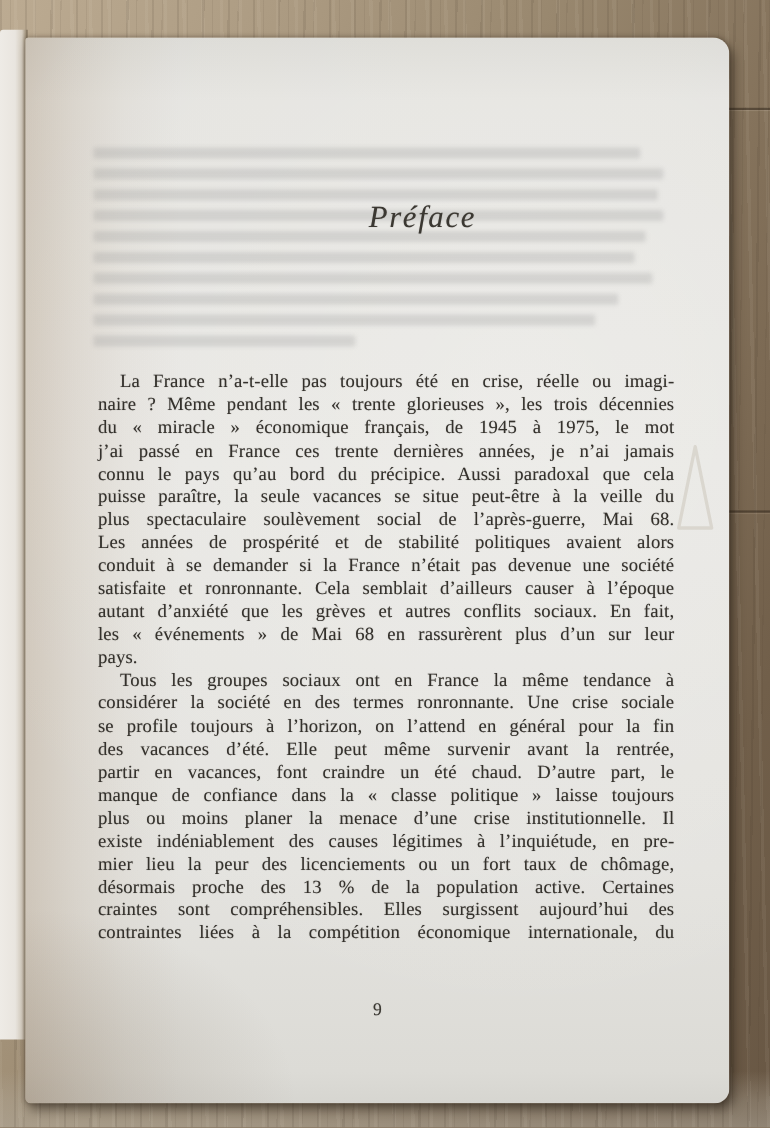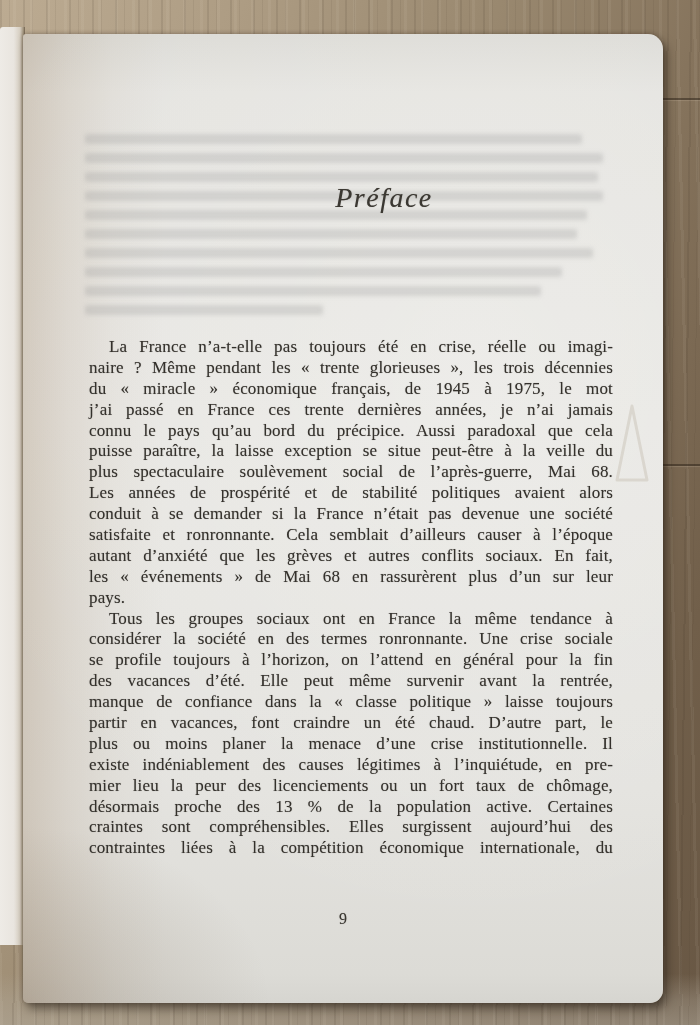--- a/index.html
+++ b/index.html
@@ -117,36 +117,36 @@
     </svg>
   </div>
 
   <div class="body-text">
     <div class="para">
         <div class="textline">La France n’a-t-elle pas toujours été en crise, réelle ou imagi-</div>
         <div class="textline">naire ? Même pendant les « trente glorieuses », les trois décennies</div>
         <div class="textline">du « miracle » économique français, de 1945 à 1975, le mot</div>
         <div class="textline">j’ai passé en France ces trente dernières années, je n’ai jamais</div>
         <div class="textline">connu le pays qu’au bord du précipice. Aussi paradoxal que cela</div>
-        <div class="textline">puisse paraître, la laisse exception se situe peut-être à la veille du</div>
+        <div class="textline">puisse paraître, la seule vacances se situe peut-être à la veille du</div>
         <div class="textline">plus spectaculaire soulèvement social de l’après-guerre, Mai 68.</div>
         <div class="textline">Les années de prospérité et de stabilité politiques avaient alors</div>
         <div class="textline">conduit à se demander si la France n’était pas devenue une société</div>
         <div class="textline">satisfaite et ronronnante. Cela semblait d’ailleurs causer à l’époque</div>
         <div class="textline">autant d’anxiété que les grèves et autres conflits sociaux. En fait,</div>
         <div class="textline">les « événements » de Mai 68 en rassurèrent plus d’un sur leur</div>
       </div>
     <div class="last-line">pays.</div>
     <div class="para">
         <div class="textline">Tous les groupes sociaux ont en France la même tendance à</div>
         <div class="textline">considérer la société en des termes ronronnante. Une crise sociale</div>
         <div class="textline">se profile toujours à l’horizon, on l’attend en général pour la fin</div>
         <div class="textline">des vacances d’été. Elle peut même survenir avant la rentrée,</div>
+        <div class="textline">partir en vacances, font craindre un été chaud. D’autre part, le</div>
         <div class="textline">manque de confiance dans la « classe politique » laisse toujours</div>
-        <div class="textline">partir en vacances, font craindre un été chaud. D’autre part, le</div>
         <div class="textline">plus ou moins planer la menace d’une crise institutionnelle. Il</div>
         <div class="textline">existe indéniablement des causes légitimes à l’inquiétude, en pre-</div>
         <div class="textline">mier lieu la peur des licenciements ou un fort taux de chômage,</div>
         <div class="textline">désormais proche des 13 % de la population active. Certaines</div>
         <div class="textline">craintes sont compréhensibles. Elles surgissent aujourd’hui des</div>
         <div class="textline">contraintes liées à la compétition économique internationale, du</div>
       </div>
   </div>
 
   <div class="page-number">9</div>

